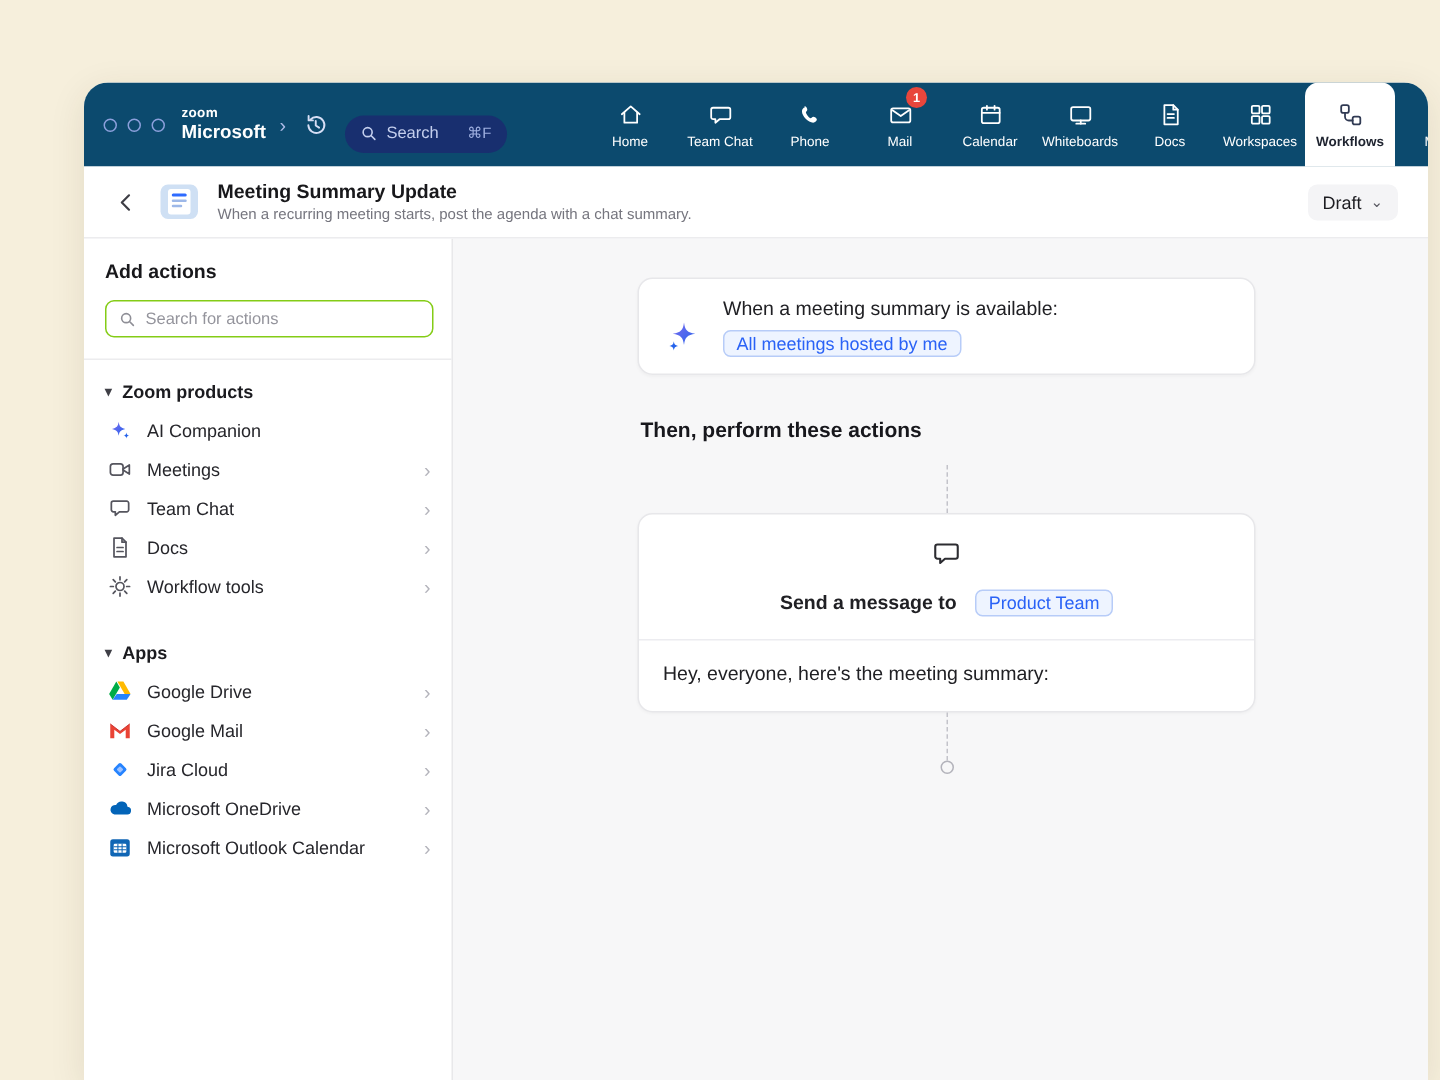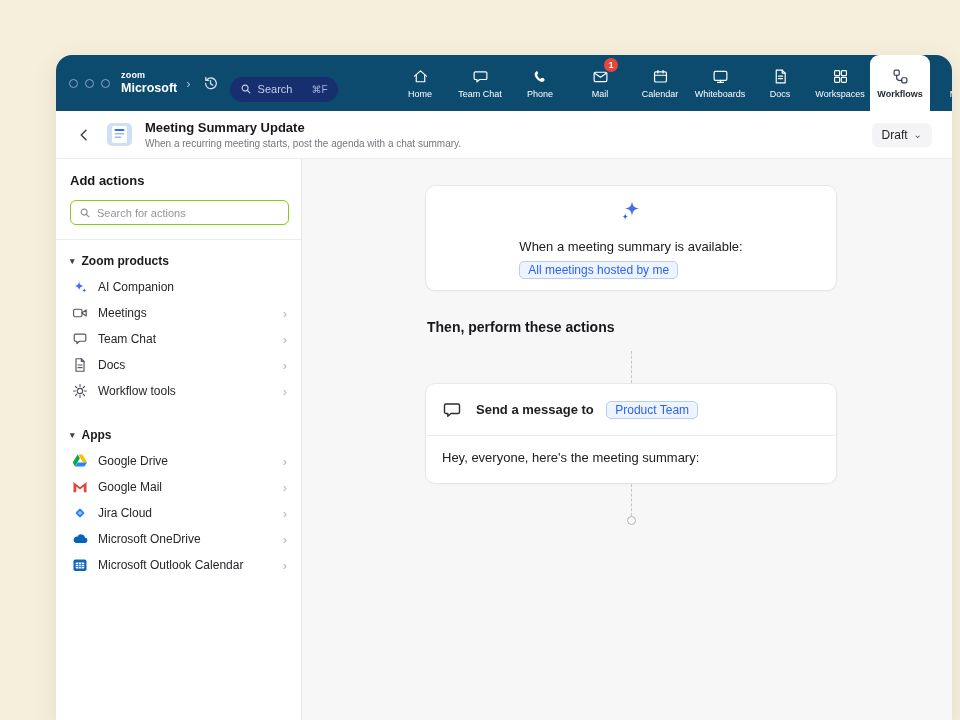--- a/index.html
+++ b/index.html
@@ -97,31 +97,31 @@
   .sb-section-2 { margin-top:16px; }
   
   .canvas { flex:1; background:#f7f7f8; padding:26px 0 0 123px; overflow:hidden; }
   .canvas-inner { width:412px; }
   .canvas-heading { font-size:14px; font-weight:700; color:#17171c; margin:0 0 16px 2px; }
   .canvas-heading.second { margin-top:28px; }
   .card {
     background:#fff; border:1px solid #e7e7ea; border-radius:10px;
     box-shadow:0 1px 2px rgba(0,0,0,0.03); cursor:pointer;
   }
-  .card-row { display:flex; gap:14px; padding:11px 16px; align-items:center;flex-direction:column; }
+  .card-row { display:flex; gap:14px; padding:11px 16px; align-items:flex-end; }
   .card-icon { flex-shrink:0; display:flex; margin-top:1px; }
   .card-text { font-size:13px; color:#202024; line-height:17px; }
   .card-text.bold { font-weight:700; }
   .tag {
     display:inline-flex; align-items:center; margin-top:6px;
     background:#eef4ff; border:1px solid #b7ccfา8; border:1px solid #b7ccf8; border-radius:5px;
     color:#2a62f6; font-size:12px; padding:1px 8px; height:18px; cursor:pointer;
   }
   .tag.inline { margin-top:0; margin-left:8px; }
-  .msg-top-row { display:flex; align-items:center; padding:15px 16px; gap:14px; }
+  .msg-top-row { display:flex; align-items:center; padding:15px 16px; gap:14px;flex-direction:column; }
   .msg-divider { border:none; border-top:1px solid #ececf0; }
   .msg-body { padding:13px 16px 14px 16px; }
   .msg-body .card-text { margin-bottom:3px; }
   .connector { width:0; height:32px; border-left:1px dashed #c3c3ca; margin:0 auto; }
   .end-node {
     width:9px; height:9px; border:1.5px solid #b3b3bb; border-radius:50%;
     background:#f7f7f8; margin:0 auto;
   }
 </style>
 </head>

